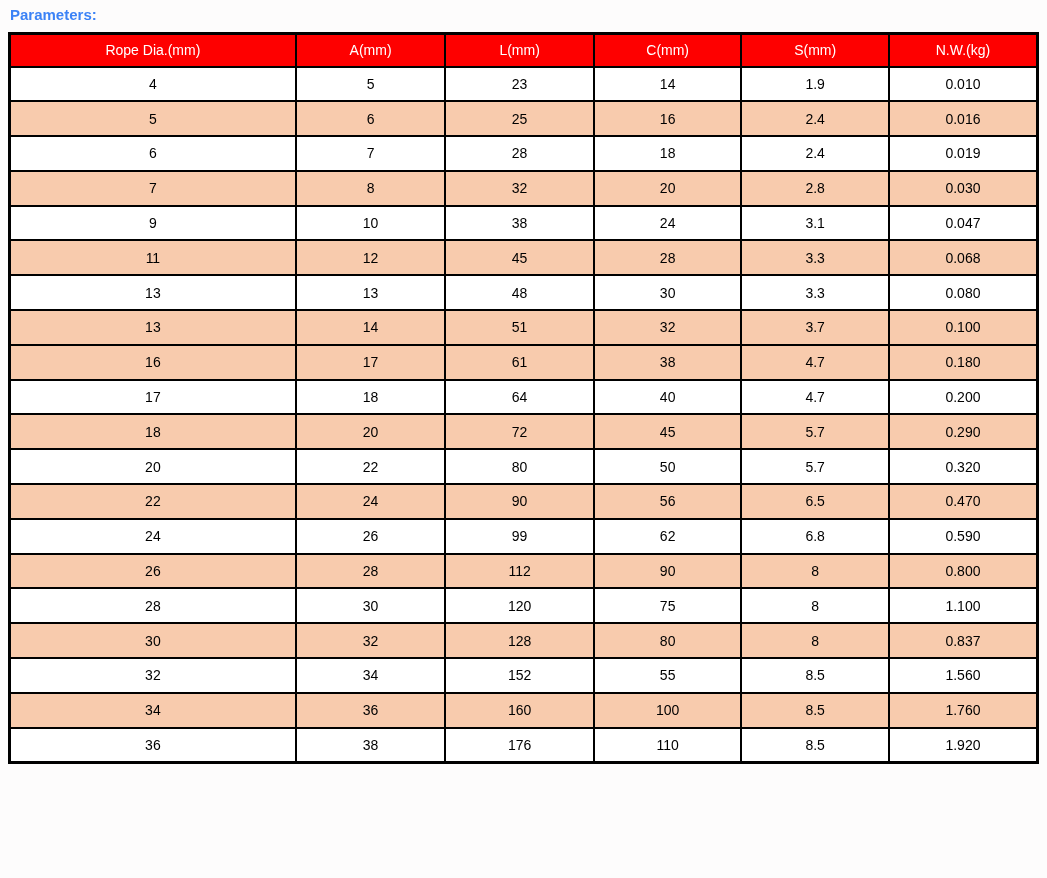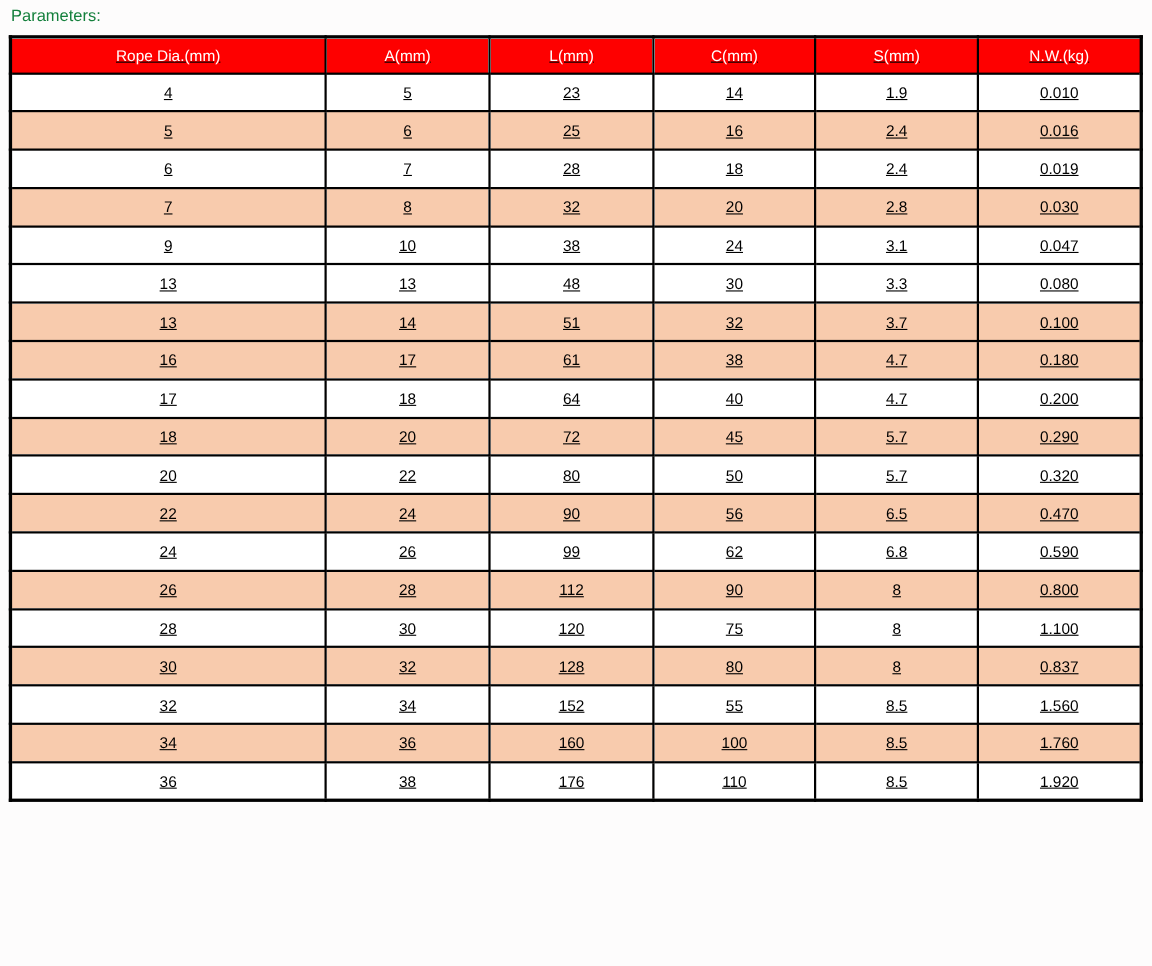--- a/index.html
+++ b/index.html
@@ -17,29 +17,28 @@
     background:var(--page-bg);
     font-family:"Liberation Sans","DejaVu Sans",sans-serif;
     color:var(--text-color);
     overflow:hidden;
   }
   .page{padding:5px 8px 0 8px;}
   .page-title{
     font-size:15px;
     line-height:20px;
     margin:0 0 7px 2px;
-    font-weight:400;
-    color:#15803d;
+    font-weight:700;
+    color:#3b82f6;
   }
   table.params{
     width:1031px;
     border-collapse:collapse;
     border:3px solid var(--border-color);
     table-layout:fixed;
-    text-decoration:underline;
   }
   table.params th,
   table.params td{
     border:2px solid var(--border-color);
     text-align:center;
     vertical-align:middle;
     font-size:14px;
     font-weight:400;
     height:34.8px;
     padding:0 4px;
@@ -119,20 +118,28 @@
           <td>0.030</td>
         </tr>
         <tr>
           <td>9</td>
           <td>10</td>
           <td>38</td>
           <td>24</td>
           <td>3.1</td>
           <td>0.047</td>
         </tr>
+        <tr class="alt">
+          <td>11</td>
+          <td>12</td>
+          <td>45</td>
+          <td>28</td>
+          <td>3.3</td>
+          <td>0.068</td>
+        </tr>
         <tr>
           <td>13</td>
           <td>13</td>
           <td>48</td>
           <td>30</td>
           <td>3.3</td>
           <td>0.080</td>
         </tr>
         <tr class="alt">
           <td>13</td>

